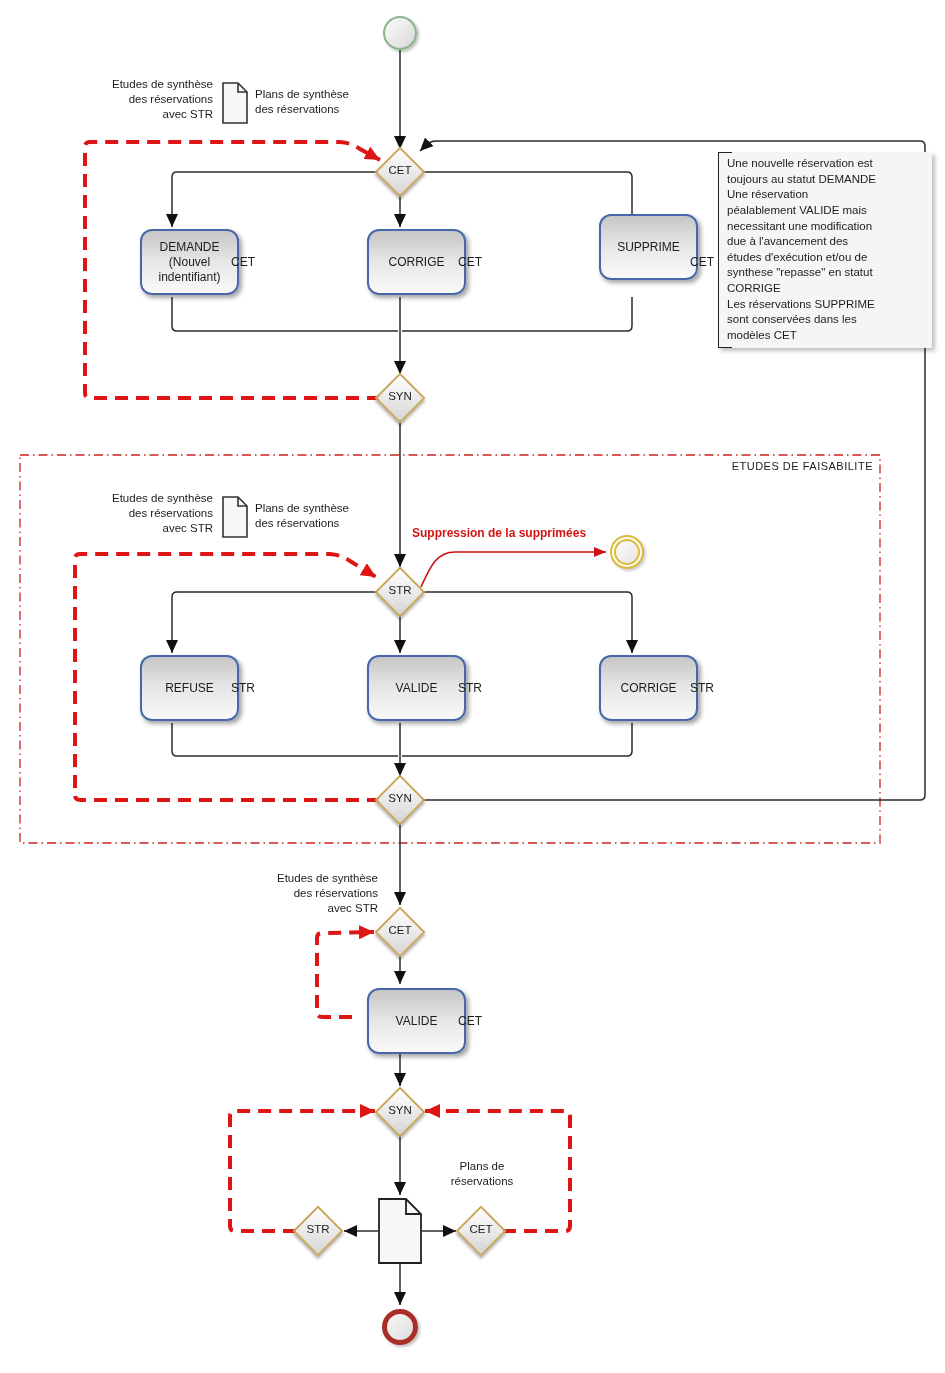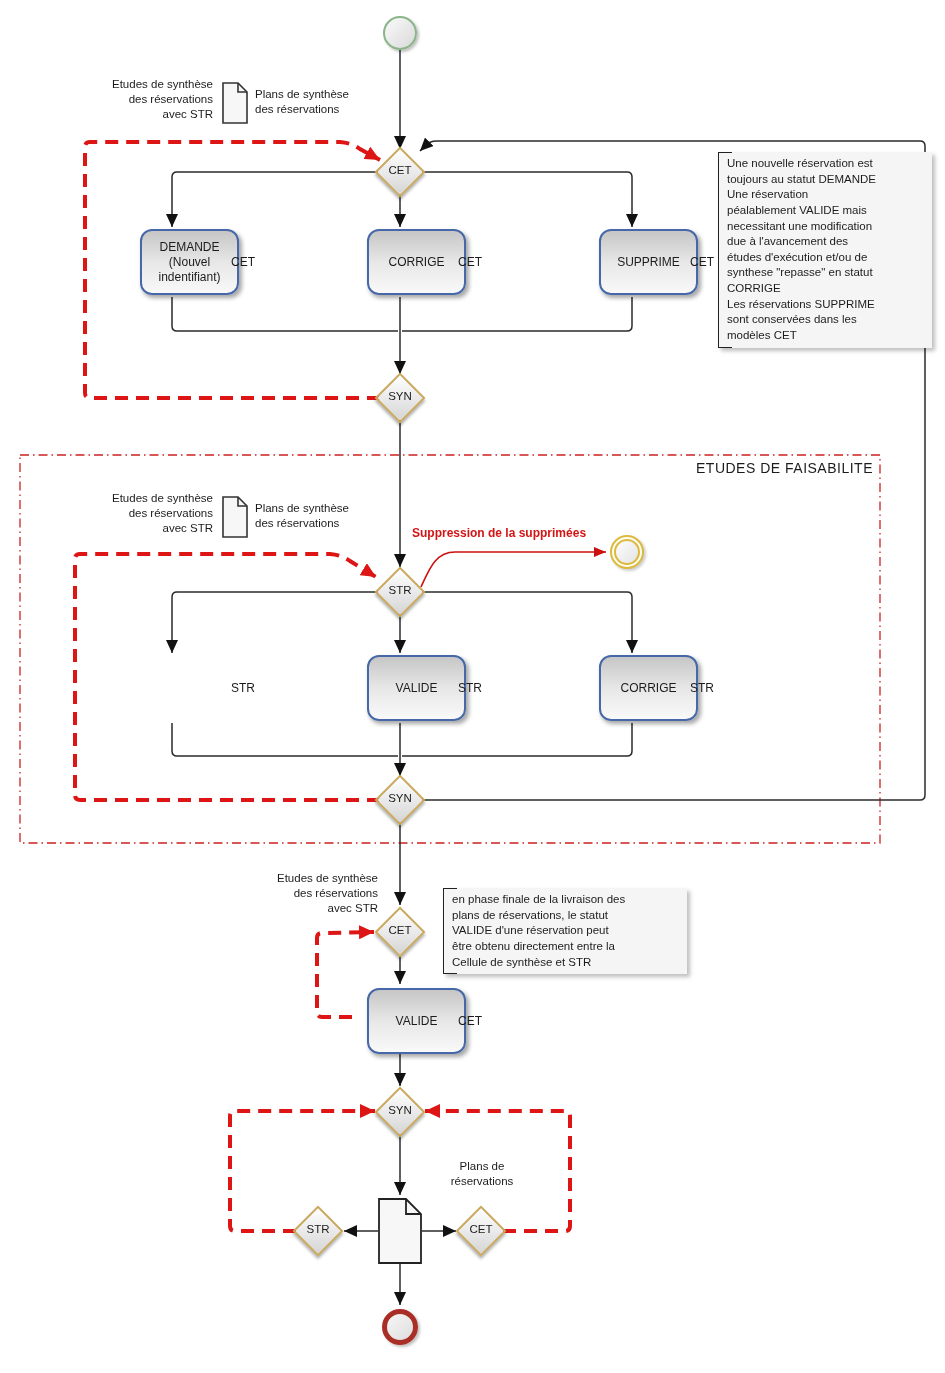--- a/index.html
+++ b/index.html
@@ -21,21 +21,21 @@
 
   .note{position:absolute;background:#f5f5f5;box-shadow:3px 3px 4px rgba(0,0,0,.25);
     padding:4px 15px 4px 9px;font-size:11.5px;line-height:1.36;white-space:pre-line;z-index:3;}
   .note::before{content:"";position:absolute;left:0;top:0;bottom:0;width:13px;
     border:1.5px solid #222;border-right:none;pointer-events:none;}
 
   .flabel{position:absolute;font-size:11.5px;line-height:1.32;white-space:pre-line;z-index:3;}
   .right{text-align:right;}
   .center{text-align:center;}
   .redtext{color:#d41414;font-weight:bold;font-size:12px;white-space:nowrap;}
-  .regionlabel{font-size:14px;letter-spacing:.5px;}
+  .regionlabel{font-size:11px;letter-spacing:.5px;}
 
   .evt{position:absolute;border-radius:50%;z-index:3;}
   .evt-start{left:383px;top:16px;width:30px;height:30px;border:2px solid #8ab48a;
     background:linear-gradient(135deg,#fafafa,#d9d9d9);box-shadow:2px 2px 3px rgba(0,0,0,.25);}
   .evt-end{left:382px;top:1309px;width:26px;height:26px;border:5px solid #a92e26;
     background:linear-gradient(135deg,#f6f6f6,#dedede);box-shadow:2px 2px 3px rgba(0,0,0,.25);}
   .evt-yellow{left:610px;top:535px;width:30px;height:30px;border:2px solid #ddba3d;
     background:#fffef6;box-shadow:2px 2px 3px rgba(0,0,0,.2);
     display:flex;align-items:center;justify-content:center;}
   .evt-yellow-inner{width:22px;height:22px;border:2px solid #ddba3d;border-radius:50%;
@@ -128,23 +128,24 @@
 
   <div class="diamond" style="left:463px;top:1213px;"></div>
   <div class="dlabel" style="left:451px;top:1223px;">CET</div>
 
   <div class="task" style="left:124px;top:229px;">DEMANDE
 (Nouvel
 indentifiant)</div>
   <div class="tag" style="left:231px;top:255px;">CET</div>
   <div class="task" style="left:351px;top:229px;">CORRIGE</div>
   <div class="tag" style="left:458px;top:255px;">CET</div>
-  <div class="task" style="left:583px;top:229px;">SUPPRIME</div>
+  <div class="task" style="left:583px;top:214px;">SUPPRIME</div>
   <div class="tag" style="left:690px;top:255px;">CET</div>
 
+  <div class="task" style="left:124px;top:655px;">REFUSE</div>
   <div class="tag" style="left:231px;top:681px;">STR</div>
   <div class="task" style="left:351px;top:655px;">VALIDE</div>
   <div class="tag" style="left:458px;top:681px;">STR</div>
   <div class="task" style="left:583px;top:655px;">CORRIGE</div>
   <div class="tag" style="left:690px;top:681px;">STR</div>
 
   <div class="task" style="left:351px;top:988px;">VALIDE</div>
   <div class="tag" style="left:458px;top:1014px;">CET</div>
 
   <div class="note" style="left:718px;top:152px;width:190px;">Une nouvelle réservation est
@@ -152,25 +153,20 @@
 Une réservation
 péalablement VALIDE mais
 necessitant une modification
 due à l'avancement des
 études d'exécution et/ou de
 synthese "repasse" en statut
 CORRIGE
 Les réservations SUPPRIME
 sont conservées dans les
 modèles CET</div>
-  <div class="note" style="left:443px;top:888px;width:220px;">en phase finale de la livraison des
-plans de réservations, le statut
-VALIDE d'une réservation peut
-être obtenu directement entre la
-Cellule de synthèse et STR</div>
 
   <div class="flabel right" style="left:88px;top:77px;width:125px;">Etudes de synthèse
 des réservations
 avec STR</div>
   <div class="flabel" style="left:255px;top:87px;width:118px;">Plans de synthèse
 des réservations</div>
 
   <div class="flabel right" style="left:88px;top:491px;width:125px;">Etudes de synthèse
 des réservations
 avec STR</div>

